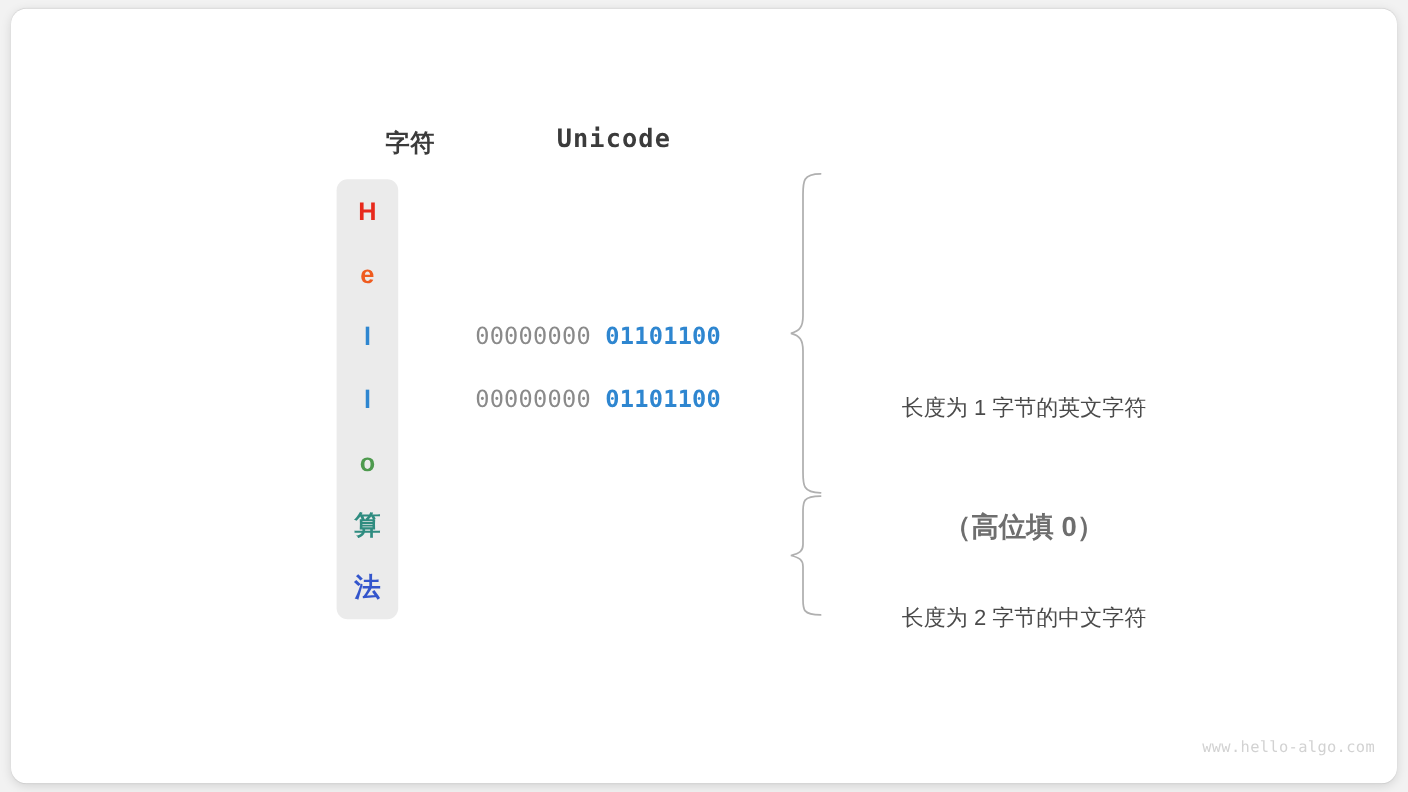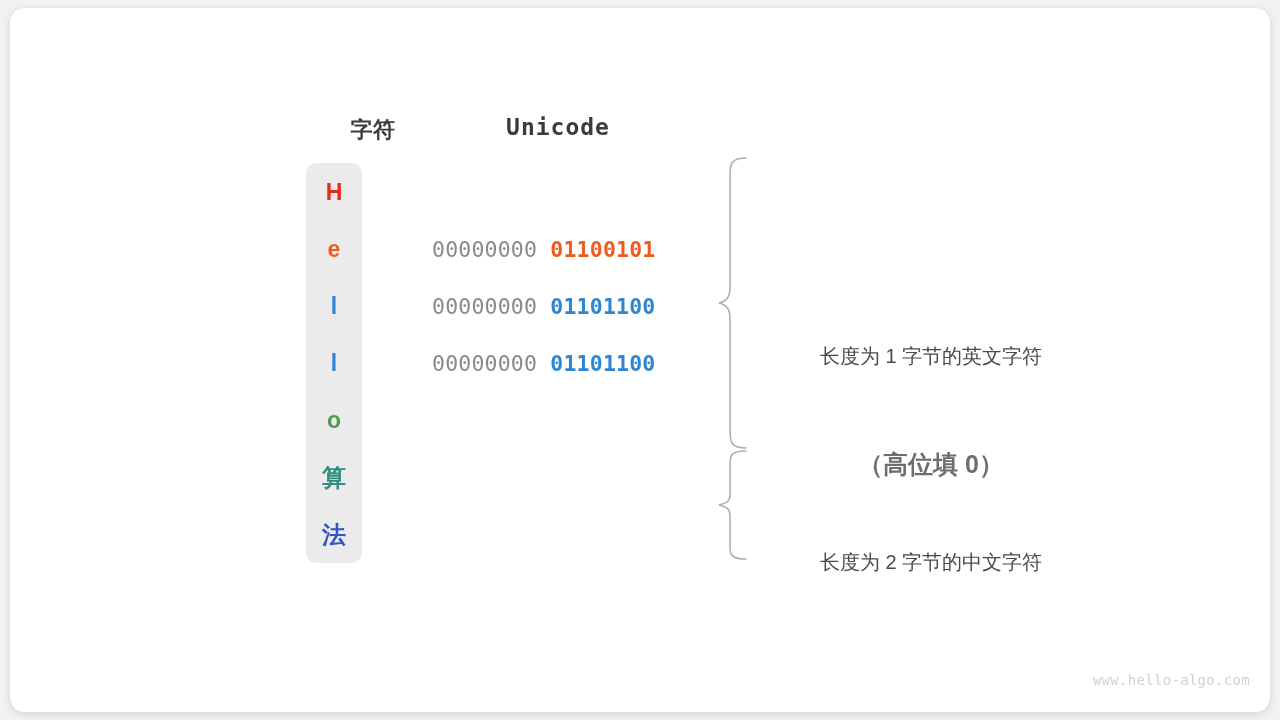--- a/index.html
+++ b/index.html
@@ -155,21 +155,20 @@
   <div class="col-header-unicode">Unicode</div>
 
   <div id="char-pill"></div>
 
   <div id="rows-host">
       <div class="row" style="top: 164px;">
         <div class="ch" style="color: rgb(232, 41, 28);">H</div>
       </div>
       <div class="row" style="top: 221px;">
         <div class="ch" style="color: rgb(239, 91, 31);">e</div>
-        <div class="bits"><span class="hi">00000000</span><span> </span><span class="lo" style="color: rgb(239, 91, 31);">01100101</span></div>
       </div>
       <div class="row" style="top: 278px;">
         <div class="ch" style="color: rgb(46, 134, 208);">l</div>
         <div class="bits"><span class="hi">00000000</span><span> </span><span class="lo" style="color: rgb(46, 134, 208);">01101100</span></div>
       </div>
       <div class="row" style="top: 335px;">
         <div class="ch" style="color: rgb(46, 134, 208);">l</div>
         <div class="bits"><span class="hi">00000000</span><span> </span><span class="lo" style="color: rgb(46, 134, 208);">01101100</span></div>
       </div>
       <div class="row" style="top: 392px;">
@@ -196,21 +195,21 @@
   <svg class="brace" style="left:716px; top:448px;" width="40" height="116" viewBox="0 0 40 116">
     <path d="M 30 3
              C 14 3, 14 8, 14 17
              L 14 47
              C 14 53, 11 55, 3 57
              C 11 59, 14 61, 14 67
              L 14 97
              C 14 106, 14 111, 30 111" fill="none" stroke="#b0b0b0" stroke-width="1.6" stroke-linecap="round"></path>
   </svg>
 
-  <div class="note" style="left:786px; top:266px; width:290px;">
+  <div class="note" style="left:786px; top:281px; width:290px;">
     <div>长度为 1 字节的英文字符</div>
     <div class="sub">（高位填 0）</div>
   </div>
 
   <div class="note" style="left:786px; top:472px; width:290px;">
     <div>长度为 2 字节的中文字符</div>
   </div>
 
   <div id="watermark">www.hello-algo.com</div>
 </div>

